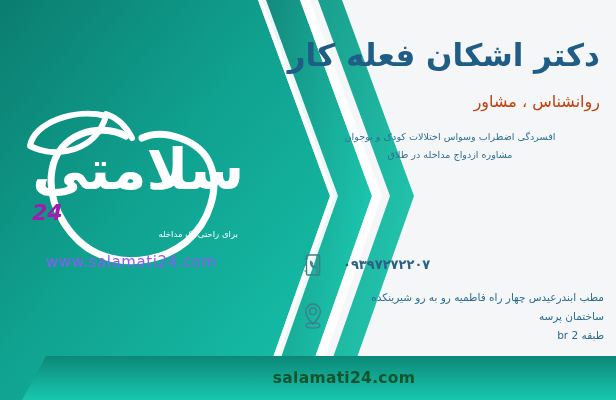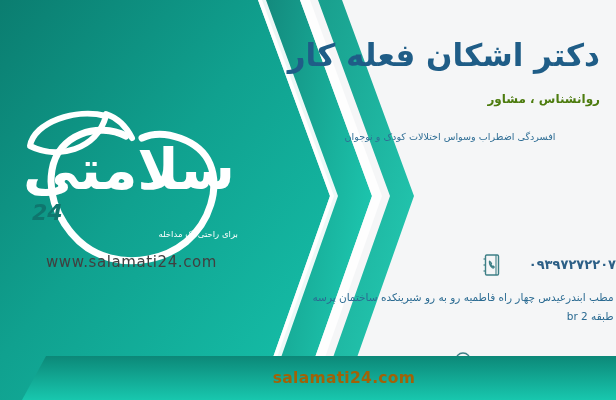--- a/index.html
+++ b/index.html
@@ -36,44 +36,45 @@
     font-weight:bold;
     color:#1f5d87;
     letter-spacing:.2px;
     line-height:1.25;
     white-space:nowrap;
   }
   .role{
     position:absolute;
     top:92px;right:16px;
     width:300px;
-    font-size:12px;
-    font-weight:bold;
-    color:#4d7c0f;
+    font-size:16px;
+    font-weight:normal;
+    color:#c2410c;
   }
   .services{
     position:absolute;
     top:128px;right:16px;
     width:300px;
     font-size:9.6px;
     color:#2f6e95;
     line-height:1.85;
   }
   .services div{white-space:nowrap;text-align:center;}
 
   
   .row{
     position:absolute;
-    right:0;
+    right:12px;
     display:flex;
     align-items:center;
-    gap:22px;
+    justify-content:flex-end;
+    gap:15px;
   }
   .row.phone{top:248px;width:306px;}
-  .row.addr{top:288px;width:306px;flex-direction:column;}
+  .row.addr{top:288px;width:306px;}
 
   .row .txt{
     font-size:10.5px;
     color:#2b6b92;
     line-height:1.8;
     text-align:right;
   }
   .row.phone .txt{
     font-size:13px;
     font-weight:bold;
@@ -91,21 +92,21 @@
   .banner{
     position:absolute;
     left:0;bottom:0;
     width:616px;height:44px;
     z-index:7;
   }
   .banner .bannertxt{
     position:absolute;
     top:0;left:0;right:0;height:44px;
     display:flex;align-items:center;justify-content:center;
-    color:#a16207;
+    color:#14532d;
     font-size:15.5px;
     font-weight:bold;
     letter-spacing:.3px;
     padding-left:72px;
     box-sizing:border-box;
     z-index:2;
   }
 
   
   .logo{
@@ -113,48 +114,48 @@
     left:14px;top:108px;
     width:230px;height:165px;
     z-index:5;
     color:#ffffff;
   }
   .logo .url{
     position:absolute;
     left:10px;bottom:2px;
     width:215px;
     text-align:center;
-    color:#404040;
+    color:#8b5cf6;
     font-size:15px;
     letter-spacing:.6px;
     font-family:"DejaVu Sans","Liberation Sans",sans-serif;
   }
   .logo .slogan{
     position:absolute;
     right:6px;bottom:34px;
     color:#ffffff;
     font-size:8.5px;
     direction:rtl;
     letter-spacing:.5px;
   }
   .logo .word{
     position:absolute;
     left:0;top:34px;
     width:230px;
-    text-align:center;
+    text-align:right;
     color:#ffffff;
     font-size:56px;
     font-weight:bold;
     direction:rtl;
     line-height:1;
   }
   .logo .badge24{
     position:absolute;
     left:18px;top:92px;
-    color:#0f766e;
+    color:#a21caf;
     font-size:22px;
     font-weight:bold;
     font-style:italic;
   }
 </style>
 </head>
 <body>
 
 <div id="card">
 
@@ -214,20 +215,21 @@
   </div>
 
   <div class="content">
 
     <div class="name">دکتر اشکان فعله کار</div>
 
     <div class="role">روانشناس ، مشاور</div>
 
     <div class="services">
       <div>افسردگی اضطراب وسواس اختلالات کودک و نوجوان</div>
+      <div>مشاوره ازدواج مداخله در طلاق</div>
     </div>
 
     <div class="row phone">
       <div class="txt">۰۹۳۹۷۲۷۲۲۰۷</div>
       <div class="ico">
         <svg width="22" height="24" viewBox="0 0 22 24">
           <rect x="4.5" y="2" width="13" height="20" rx="1.2" fill="none" stroke="#3d7f86" stroke-width="1.4"></rect>
           <line x1="15" y1="2" x2="15" y2="22" stroke="#3d7f86" stroke-width="1.1"></line>
           <line x1="2.5" y1="6" x2="5" y2="6" stroke="#3d7f86" stroke-width="1.2"></line>
           <line x1="2.5" y1="12" x2="5" y2="12" stroke="#3d7f86" stroke-width="1.2"></line>

